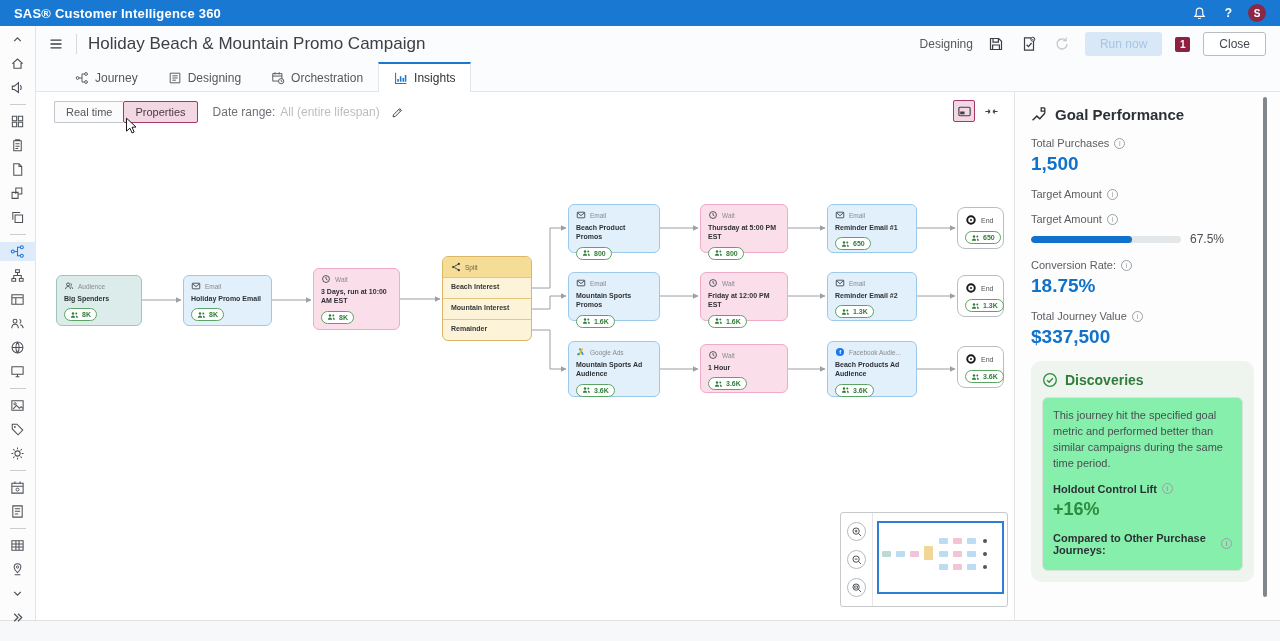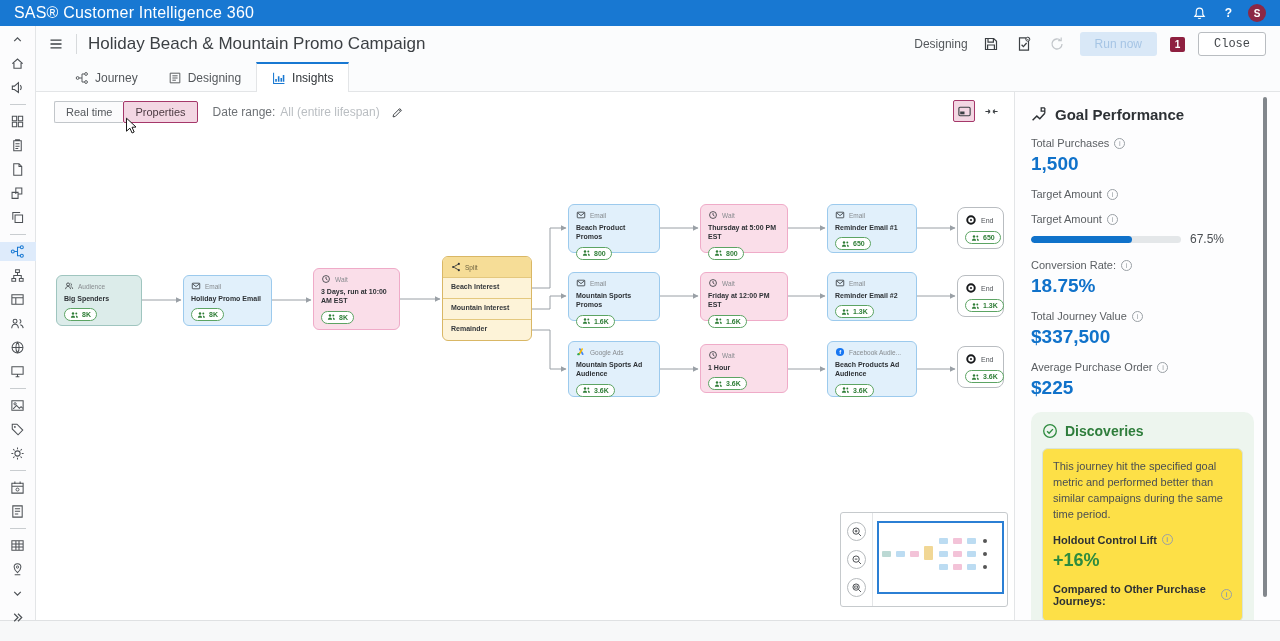--- a/index.html
+++ b/index.html
@@ -1,21 +1,21 @@
 <!DOCTYPE html>
 <html><head>
 <meta charset="utf-8">
 <style>
   *{box-sizing:border-box}
   html,body{margin:0;padding:0}
   body{width:1280px;height:641px;font-family:"Liberation Sans",sans-serif;background:#fff;overflow:hidden;position:relative;color:#2d3135}
   svg{display:block}
   
   .topbar{height:26px;background:#1878d2;display:flex;align-items:center;padding:0 14px;color:#fff}
-  .brand{font-size:16px;font-weight:normal;letter-spacing:.2px}
+  .brand{font-size:13px;font-weight:bold;letter-spacing:.2px}
   .topbar-right{margin-left:auto;display:flex;align-items:center;gap:16px}
   .help{font-size:12px;font-weight:bold;cursor:default}
   .avatar{width:18px;height:18px;border-radius:50%;background:#8c2846;display:flex;align-items:center;justify-content:center;font-size:10px;font-weight:bold}
   
   .shell{display:flex;height:594px}
   .sidebar{width:36px;border-right:1px solid #e3e5e7;background:#fcfcfd;display:flex;flex-direction:column;align-items:center;padding:4px 0 6px;gap:5px}
   .sitem{width:36px;display:flex;justify-content:center;padding:2px 0;color:#4d5156}
   .sitem svg{width:15px;height:15px}
   .sitem.active{background:#deebfb;color:#1878d2}
   .sdiv{width:16px;border-top:1px solid #c9cdd0;margin:2px 0}
@@ -25,21 +25,21 @@
   .hdr{height:36px;display:flex;align-items:center;background:#fbfcfd;padding:0 14px 0 10px}
   .hicon{width:16px;height:16px;color:#3c4044}
   .hicon.disabled{color:#c3c7cb}
   .vdiv{width:1px;height:20px;background:#d7dadc;margin-left:10px}
   .hdr-title{font-size:17px;color:#3c4044;margin-left:11px;white-space:nowrap}
   .hdr-right{margin-left:auto;display:flex;align-items:center;gap:13px}
   .status-txt{font-size:12px;color:#54585c}
   .iconbtn{background:none;border:none;padding:2px;cursor:pointer;color:#3c4044}
   .run-btn{background:#d9e8f7;color:#a6c5e5;font-size:12px;padding:5px 15px;border-radius:3px;border:none;font-family:inherit}
   .err-badge{min-width:15px;height:15px;background:#8e2040;color:#fff;font-size:10px;font-weight:bold;border-radius:2px;display:flex;align-items:center;justify-content:center;padding:0 3px}
-  .close-btn{background:#fff;border:1px solid #b9bdc1;border-radius:3px;font-size:12px;color:#43474b;padding:4px 15px;font-family:Liberation Mono, monospace}
+  .close-btn{background:#fff;border:1px solid #b9bdc1;border-radius:3px;font-size:12px;color:#43474b;padding:4px 15px;font-family:Liberation Sans, sans-serif}
   
   .tabbar{height:30px;display:flex;align-items:stretch;background:#fbfcfd;border-bottom:1px solid #e3e5e7;padding-left:24px}
   .tab{display:flex;align-items:center;gap:6px;padding:0 15px;font-size:12px;color:#54585c;border-top:2px solid transparent}
   .tab svg{width:14px;height:14px}
   .tab.active{background:#fff;border-top:2px solid #1878d2;border-left:1px solid #e3e5e7;border-right:1px solid #e3e5e7;margin-bottom:-1px;color:#2f3337}
   
   .content{flex:1;display:flex;min-height:0}
   .canvas{flex:1;position:relative;background:#fff;overflow:hidden}
   .wires{position:absolute;left:0;top:0;pointer-events:none}
   
@@ -90,21 +90,21 @@
   .mvalue-dark{font-size:14px;font-weight:bold;color:#2d3135;margin-top:4px}
   .info{width:11px;height:11px;border:1px solid #9aa0a5;border-radius:50%;font-size:7.5px;color:#9aa0a5;display:inline-flex;align-items:center;justify-content:center;flex:0 0 auto}
   .info::after{content:"i"}
   .progress-row{display:flex;align-items:center;gap:9px;margin-top:7px}
   .ptrack{width:150px;height:7px;border-radius:4px;background:#e4e7e9;overflow:hidden}
   .pfill{height:100%;background:#1072ca;border-radius:4px}
   .plabel{font-size:12px;color:#4a4e52}
   .disc{background:#edf5ee;border-radius:10px;padding:11px;margin-top:3px}
   .disc-hd{display:flex;align-items:center;gap:7px;font-size:14px;font-weight:bold;color:#2e7d3b;margin-bottom:9px}
   .disc-hd svg{width:16px;height:16px;color:#2e8b3f}
-  .disc-card{background:#fde047;border:1px solid #d8e3da;border-radius:6px;padding:10px}
+  .disc-card{background:#86efac;border:1px solid #d8e3da;border-radius:6px;padding:10px}
   .disc-p{font-size:11px;color:#4a4e52;line-height:1.45;margin:0 0 11px}
   .dlabel{font-size:11px;font-weight:bold;color:#2d3135;display:flex;gap:5px;align-items:center;margin-bottom:4px}
   .dvalue{font-size:18px;font-weight:bold;color:#2e8b3f;margin-bottom:12px}
   
   .statusbar{height:38px;border-top:1px solid #dfe1e3;background:#f7f8f9;display:flex;align-items:flex-end;padding-left:9px;font-size:11px;color:#63676b}
 </style>
 </head>
 <body>
 
 <svg style="position:absolute;width:0;height:0" aria-hidden="true">
@@ -373,20 +373,28 @@
             <use href="#sym-flow"></use>
           </svg>
           <span>Journey</span>
         </div>
       <div class="tab">
           <svg viewBox="0 0 16 16">
             <path d="M2.5 2.5h11v11h-11zM5 5.5h6M5 8h6M5 10.5h4" fill="none" stroke="currentColor" stroke-width="1.1"></path>
           </svg>
           <span>Designing</span>
         </div>
+      <div class="tab">
+          <svg viewBox="0 0 16 16">
+            <path d="M2 3h10.5v8.5H2zM2 5.8h10.5M4.6 1.4v2.4M9.4 1.4v2.4" fill="none" stroke="currentColor" stroke-width="1.1"></path>
+            <circle cx="11.6" cy="11.6" r="3" fill="#fbfcfd" stroke="currentColor" stroke-width="1.1"></circle>
+            <path d="M11.6 10v1.8h1.5" fill="none" stroke="currentColor" stroke-width="1"></path>
+          </svg>
+          <span>Orchestration</span>
+        </div>
       <div class="tab active">
           <svg viewBox="0 0 16 16">
             <path d="M1.8 2v12.2H14.2" fill="none" stroke="#1878d2" stroke-width="1.2"></path>
             <path d="M4.6 12.2V9M7.6 12.2V6M10.6 12.2V8M13.2 12.2V4.6" stroke="#1878d2" stroke-width="1.8" fill="none"></path>
           </svg>
           <span>Insights</span>
         </div>
     </div>
 
     <div class="content">
@@ -778,27 +786,20 @@
         </div>
 
         <div class="metric">
           <div class="mlabel">
               <span>Total Journey Value</span>
               <span class="info"></span>
             </div>
           <div class="mvalue-blue">$337,500</div>
         </div>
 
-        <div class="metric">
-          <div class="mlabel">
-              <span>Average Purchase Order</span>
-              <span class="info"></span>
-            </div>
-          <div class="mvalue-blue">$225</div>
-        </div>
 
         <div class="disc">
           <div class="disc-hd">
             <svg viewBox="0 0 16 16">
                 <circle cx="8" cy="8" r="6.3" fill="none" stroke="currentColor" stroke-width="1.3"></circle>
                 <path d="M5.1 8.3l2 2 3.8-4.2" fill="none" stroke="currentColor" stroke-width="1.4"></path>
               </svg>
             <span>Discoveries</span>
           </div>
           <div class="disc-card">

